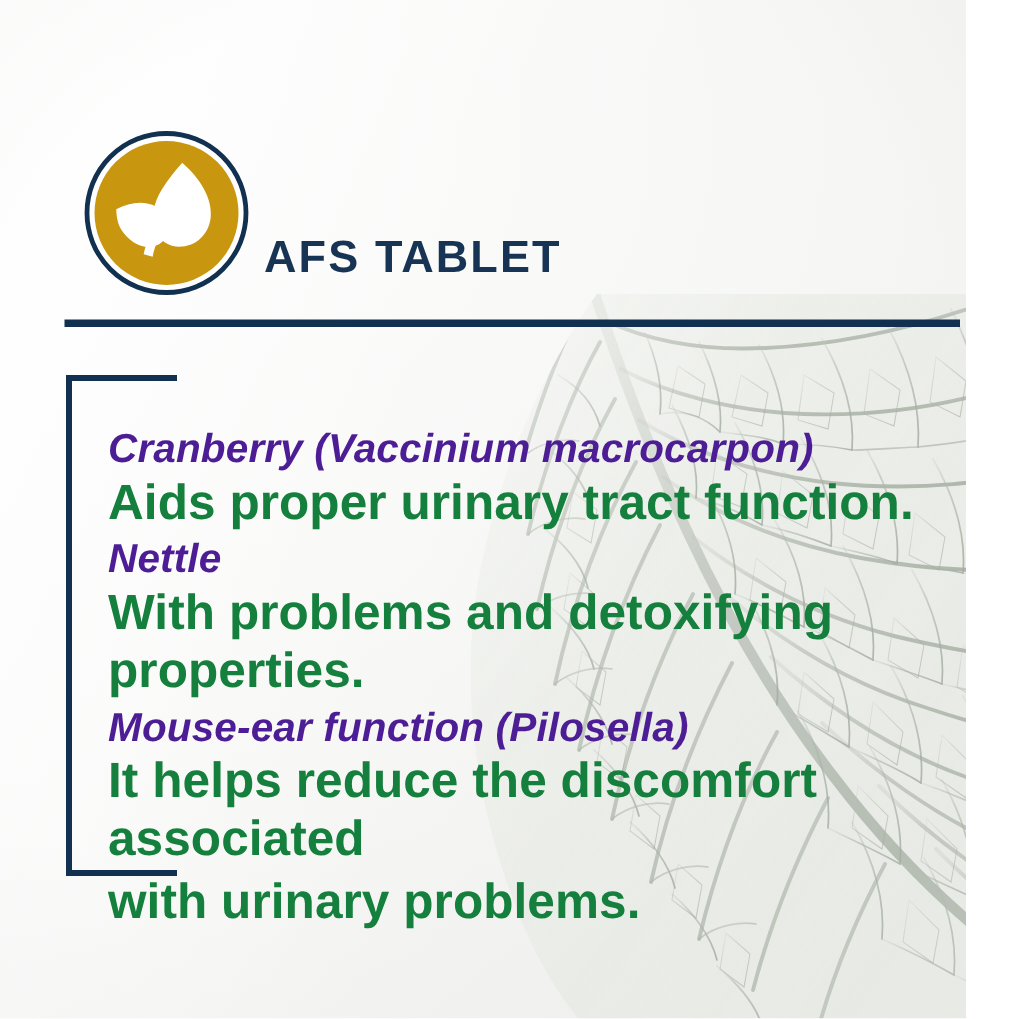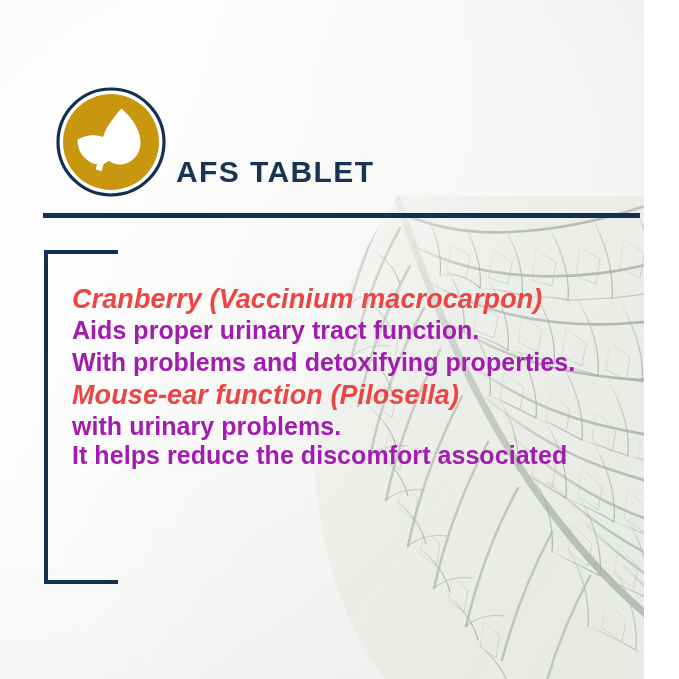--- a/index.html
+++ b/index.html
@@ -108,29 +108,29 @@
   .copy {
     position: absolute;
     left: 72px;
     top: 284px;
     width: 600px;
   }
   .ingredient {
     font-size: 27px;
     font-style: italic;
     font-weight: bold;
-    color: #ef4444;
+    color: #4c1d95;
     line-height: 1.18;
     white-space: nowrap;
     letter-spacing: 0.1px;
   }
   .desc {
-    font-size: 25px;
+    font-size: 33px;
     font-weight: bold;
-    color: #a21caf;
+    color: #15803d;
     line-height: 1.17;
     letter-spacing: 0.05px;
     margin-bottom: 3px;
   }
   .desc.last { margin-bottom: 0; }
 </style>
 </head>
 <body>
 
 <div id="card">
@@ -351,20 +351,21 @@
     <i class="b-top"></i>
     <i class="b-left"></i>
     <i class="b-bottom"></i>
   </div>
 
   <div class="copy">
 
     <div class="ingredient">Cranberry (Vaccinium macrocarpon)</div>
     <div class="desc">Aids proper urinary tract function.</div>
 
+    <div class="ingredient">Nettle</div>
     <div class="desc">With problems and detoxifying properties.</div>
 
     <div class="ingredient">Mouse-ear function (Pilosella)</div>
+    <div class="desc">It helps reduce the discomfort associated</div>
     <div class="desc last">with urinary problems.</div>
-    <div class="desc">It helps reduce the discomfort associated</div>
   </div>
 
 </div>
 
 </body></html>

